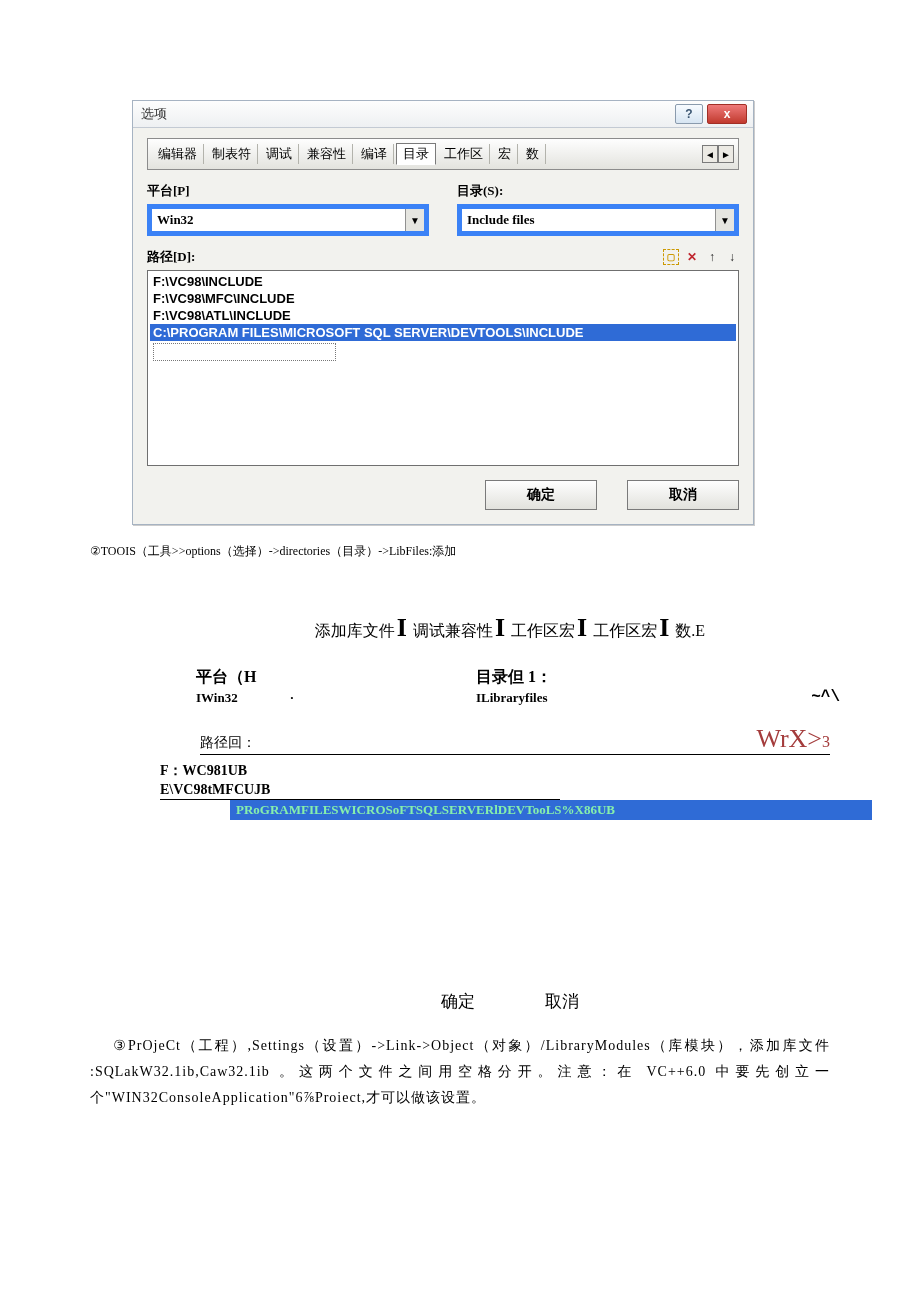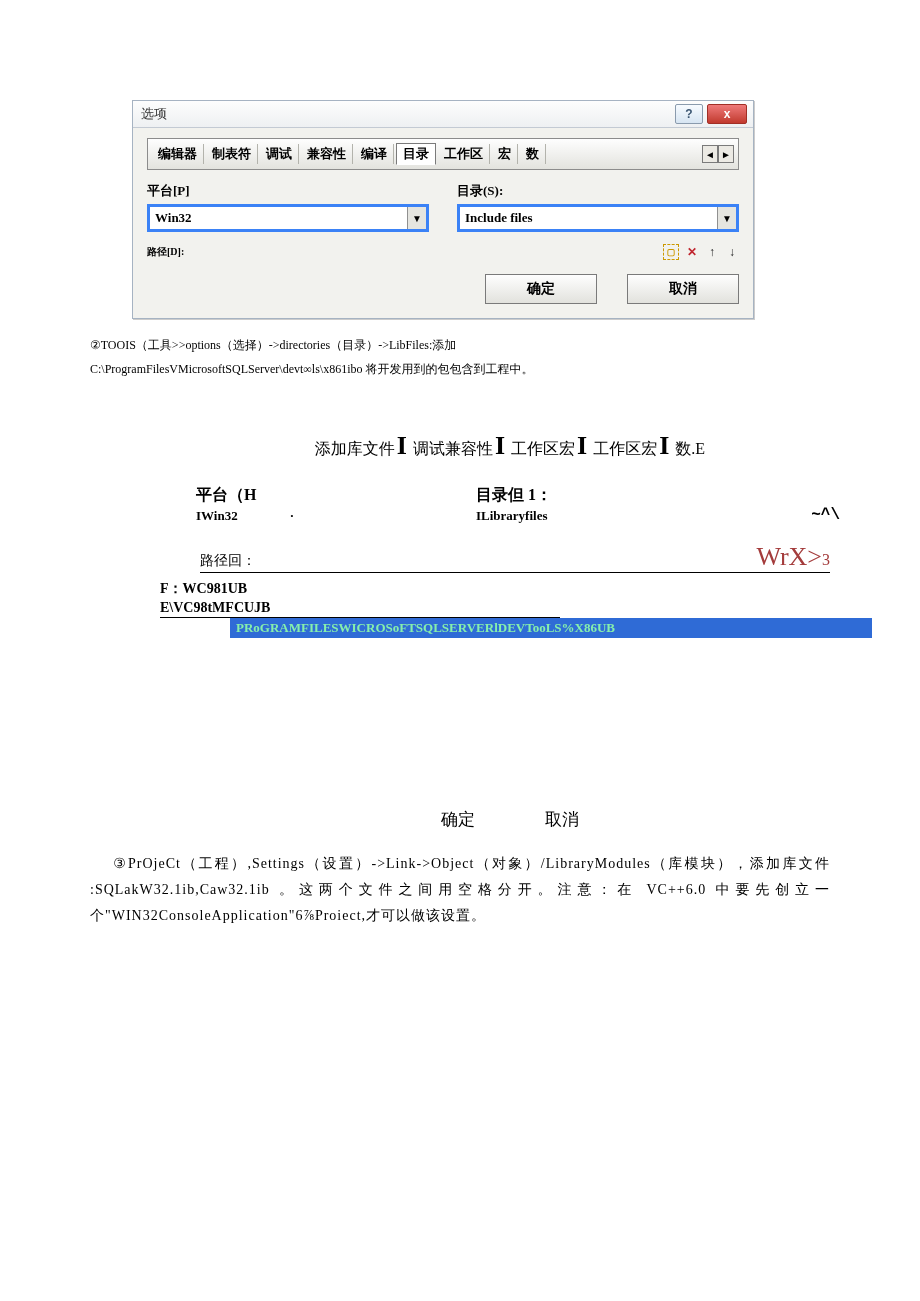--- a/index.html
+++ b/index.html
@@ -66,21 +66,21 @@
     padding: 10px 14px 14px 14px;
     background: #f2f2ee;
   }
   .tabbar {
     display: flex;
     align-items: center;
     border: 1px solid #8c8c8c;
     background: linear-gradient(to bottom,#fefefe,#e3e3de);
     padding: 4px 4px;
     font-size: 13px;
-    font-weight: bold;
+    font-weight: normal;
     gap: 2px;
     justify-content: flex-end;
   }
   .tab {
     padding: 1px 6px;
     border-right: 1px solid #b3b3ac;
     white-space: nowrap;
   }
   .tab.active { background: #fff; border: 1px solid #7a7a7a; border-bottom: 1px solid #fff; }
   .tab:last-of-type { border-right: none; }
@@ -105,21 +105,21 @@
     margin-top: 12px;
     align-items: center;
   }
   .col { flex: 1; }
   .field-label {
     font-size: 13px;
     font-weight: bold;
     margin-bottom: 4px;
   }
   .combo {
-    border: 3px solid #3b82f6;
+    border: 5px solid #3b82f6;
     height: 22px;
     background: #fff;
     display: flex;
     align-items: center;
     padding-left: 5px;
     font-size: 13px;
     font-weight: bold;
   }
   .combo .dd {
     margin-left: auto;
@@ -130,21 +130,21 @@
     display: flex;
     align-items: center;
     justify-content: center;
     font-size: 10px;
   }
   .pathbar {
     margin-top: 12px;
     display: flex;
     align-items: center;
   }
-  .pathlabel { font-size: 10px; font-weight: bold; }
+  .pathlabel { font-size: 13px; font-weight: bold; }
   .pathicons {
     margin-left: auto;
     display: flex;
     gap: 6px;
     align-items: center;
   }
   .picon {
     width: 14px;
     height: 14px;
     display: inline-flex;
@@ -299,31 +299,37 @@
       <div class="pathbar">
         <span class="pathlabel">路径[D]:</span>
         <span class="pathicons">
           <span class="picon new">▢</span>
           <span class="picon del">✕</span>
           <span class="picon up">↑</span>
           <span class="picon down">↓</span>
         </span>
       </div>
 
+      <div class="listbox">
+        <div class="row">F:\VC98\INCLUDE</div>
+        <div class="row">F:\VC98\MFC\INCLUDE</div>
+        <div class="row">F:\VC98\ATL\INCLUDE</div>
+        <div class="row sel">C:\PROGRAM FILES\MICROSOFT SQL SERVER\DEVTOOLS\INCLUDE</div>
+        <div class="row edit"></div>
+      </div>
 
       <div class="btnrow">
         <div class="btn">确定</div>
         <div class="btn">取消</div>
       </div>
     </div>
   </div>
 
   <div class="body-text">
     <span>②TOOIS（工具&gt;&gt;options（选择）-&gt;directories（目录）-&gt;LibFiles:添加</span><br>
-    <span>C:\ProgramFilesVMicrosoftSQLServer\devt∞ls\x861ibo 将开发用到的包包含到工程中。</span>
   </div>
 
   <div class="dlg2">
     <div class="d2-tabs">
       <span>添加库文件</span><span class="bigI">I</span>
       <span>调试兼容性</span><span class="bigI">I</span>
       <span>工作区宏</span><span class="bigI">I</span>
       <span>工作区宏</span><span class="bigI">I</span>
       <span>数.E</span>
     </div>

